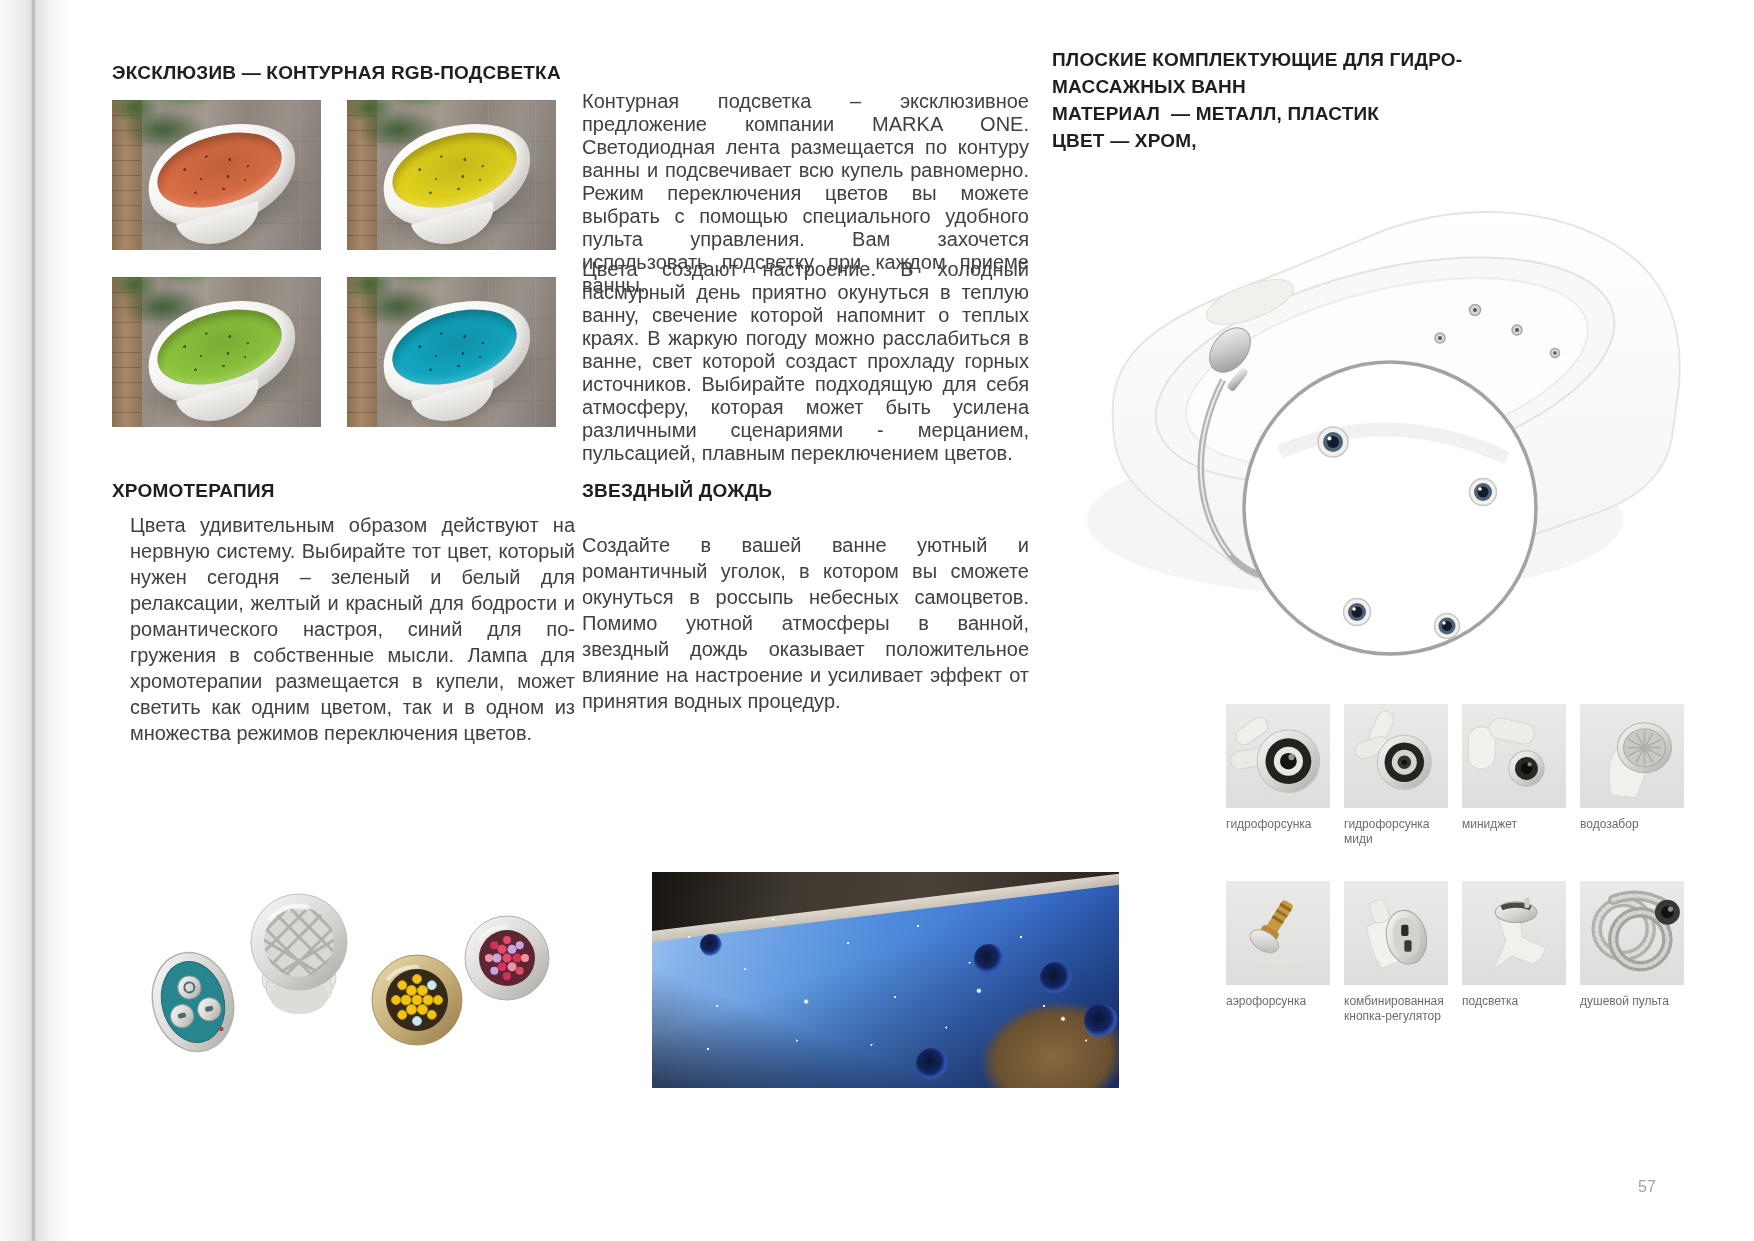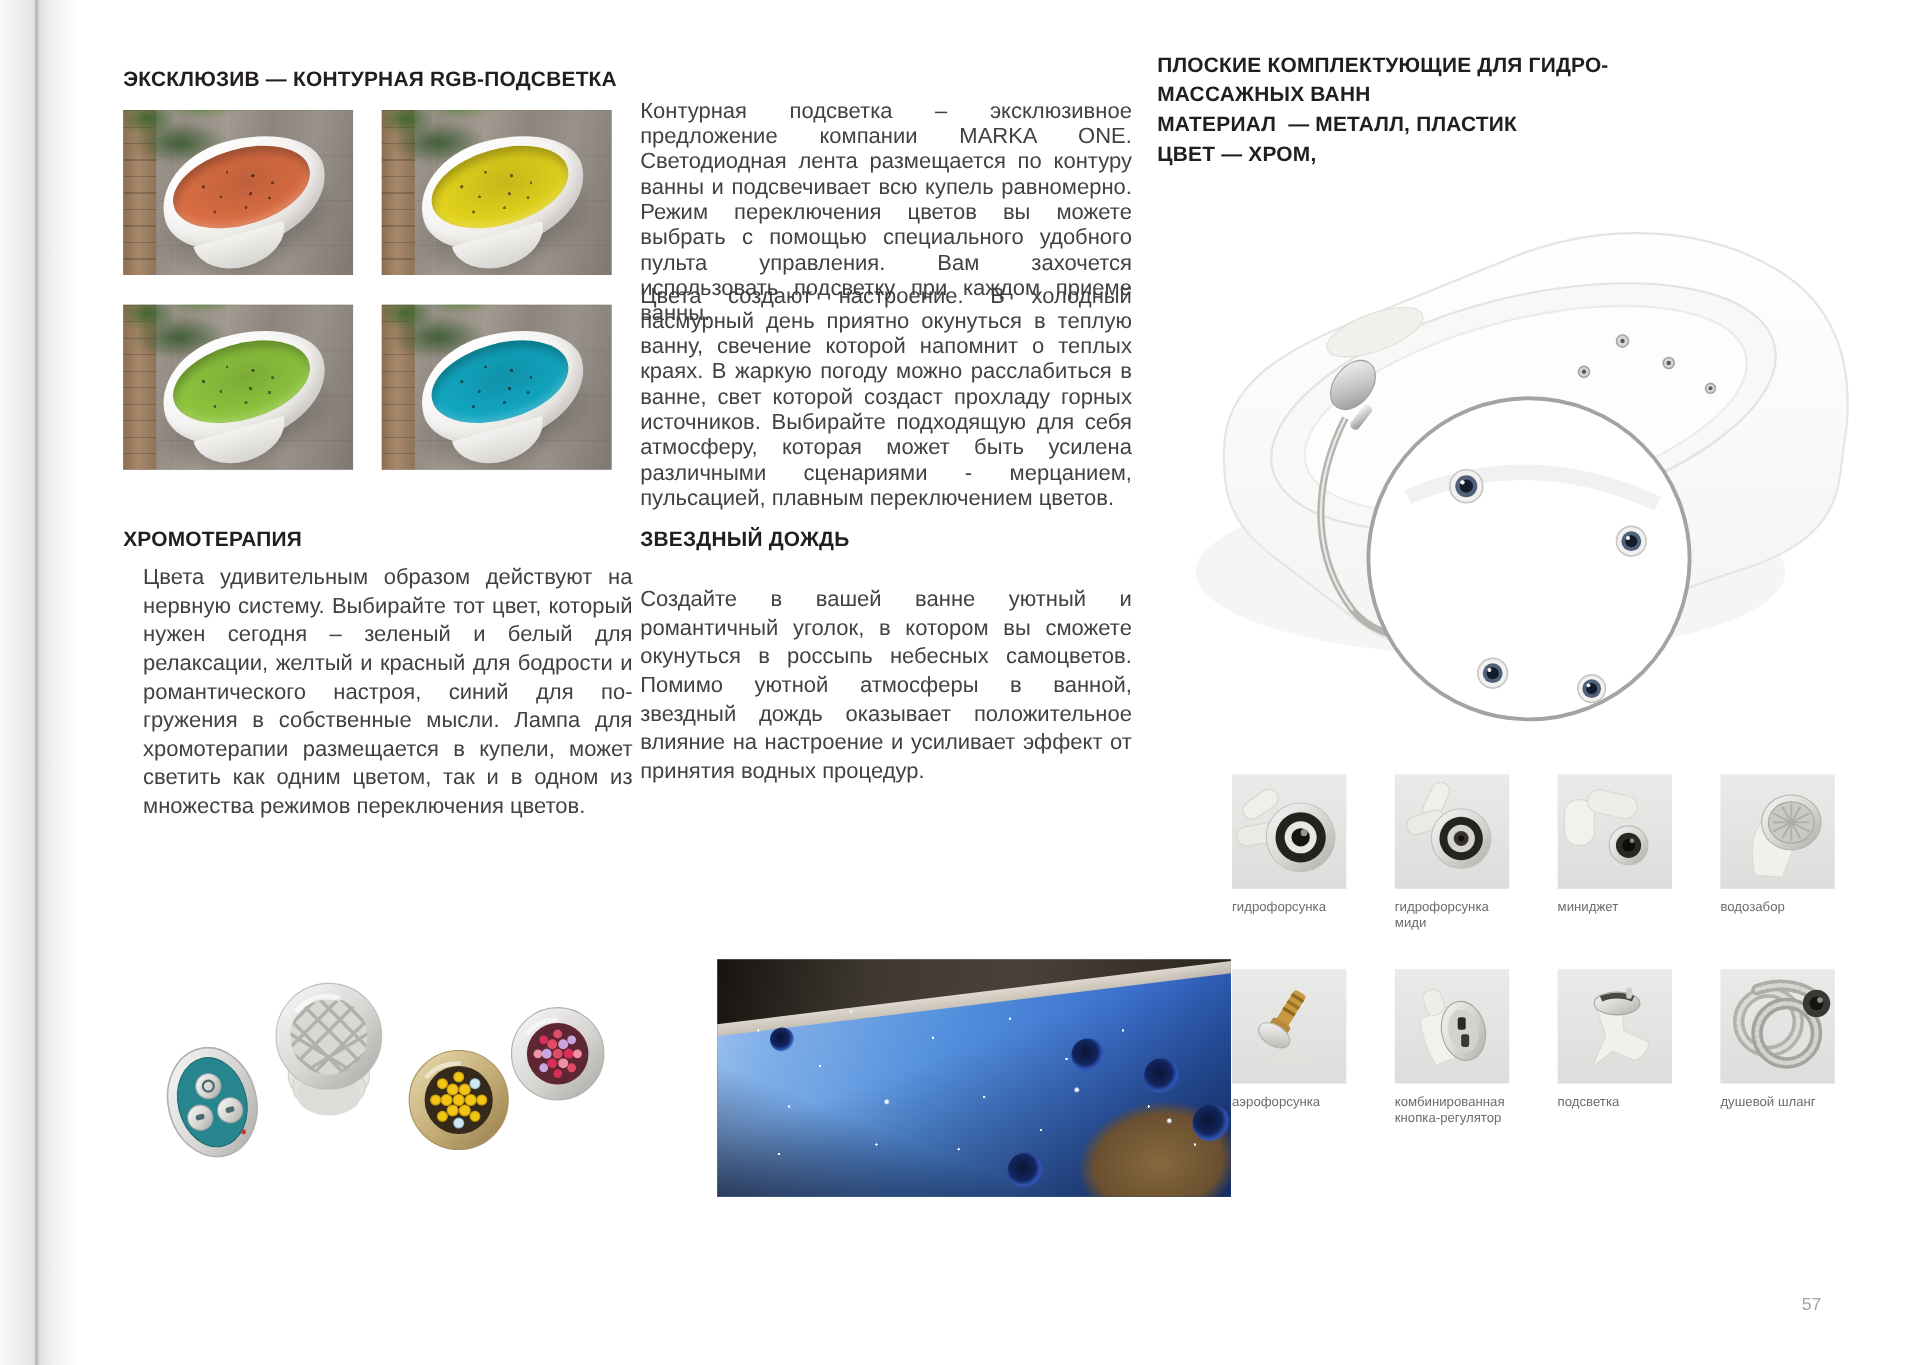--- a/index.html
+++ b/index.html
@@ -97,22 +97,22 @@
     radial-gradient(2px 2px at 84% 62%, #fff 45%, rgba(0,0,0,0) 60%),
     radial-gradient(2px 2px at 93% 78%, #fff 45%, rgba(0,0,0,0) 60%),
     radial-gradient(2px 2px at 12% 82%, #fff 45%, rgba(0,0,0,0) 60%);}
   .sp-jet{position:absolute;border-radius:50%;
     background:radial-gradient(circle at 42% 42%, #0a1434 0%, #13255e 45%, #2f55b5 62%, rgba(47,85,181,0) 74%);}
 
   
   .head-right{left:1052px;top:46px;width:620px;line-height:27px;}
   .head-right span{display:block;}
   .tub-scene{position:absolute;left:1055px;top:190px;width:650px;height:470px;}
-  .components-grid{position:absolute;left:1120px;top:704px;display:grid;
-    grid-template-columns:repeat(4,104px);grid-auto-rows:177px;column-gap:44px;}
+  .components-grid{position:absolute;left:1226px;top:704px;display:grid;
+    grid-template-columns:repeat(4,104px);grid-auto-rows:177px;column-gap:14px;}
   .prod{margin:0;width:104px;}
   .prod-thumb{width:104px;height:104px;background:linear-gradient(#eaeae8,#dddddb);}
   .prod-thumb svg{width:100%;height:100%;display:block;}
   .prod-label{margin-top:9px;font-size:12px;line-height:15px;color:#6d6c6a;}
 
   .pageno{position:absolute;left:1638px;top:1178px;font-size:16px;color:#a3a3a1;}
 </style>
 </head>
 <body>
 
@@ -499,18 +499,18 @@
         <circle cx="58" cy="56" r="26" stroke="#a5a39f" stroke-width="10"></circle>
         <circle cx="58" cy="56" r="26" stroke="#d5d3cf" stroke-width="4" stroke-dasharray="2 3"></circle>
         <path d="M32 18 Q60 8 84 24" stroke="#aeaca8" stroke-width="10"></path>
         <path d="M32 18 Q60 8 84 24" stroke="#d8d6d2" stroke-width="4" stroke-dasharray="2 3"></path>
       </g>
       <circle cx="84" cy="30" r="12" fill="#3a3835"></circle>
             <circle cx="84" cy="30" r="6" fill="#141312"></circle>
       <circle cx="87" cy="27" r="2.5" fill="#8e8c88"></circle>
           </svg>
         </div>
-      <figcaption class="prod-label">душевой шланг</figcaption>
+      <figcaption class="prod-label">душевой пульта</figcaption>
     </figure>
     </div>
 
   <div class="pageno">57</div>
 </div>
 
 </body></html>

